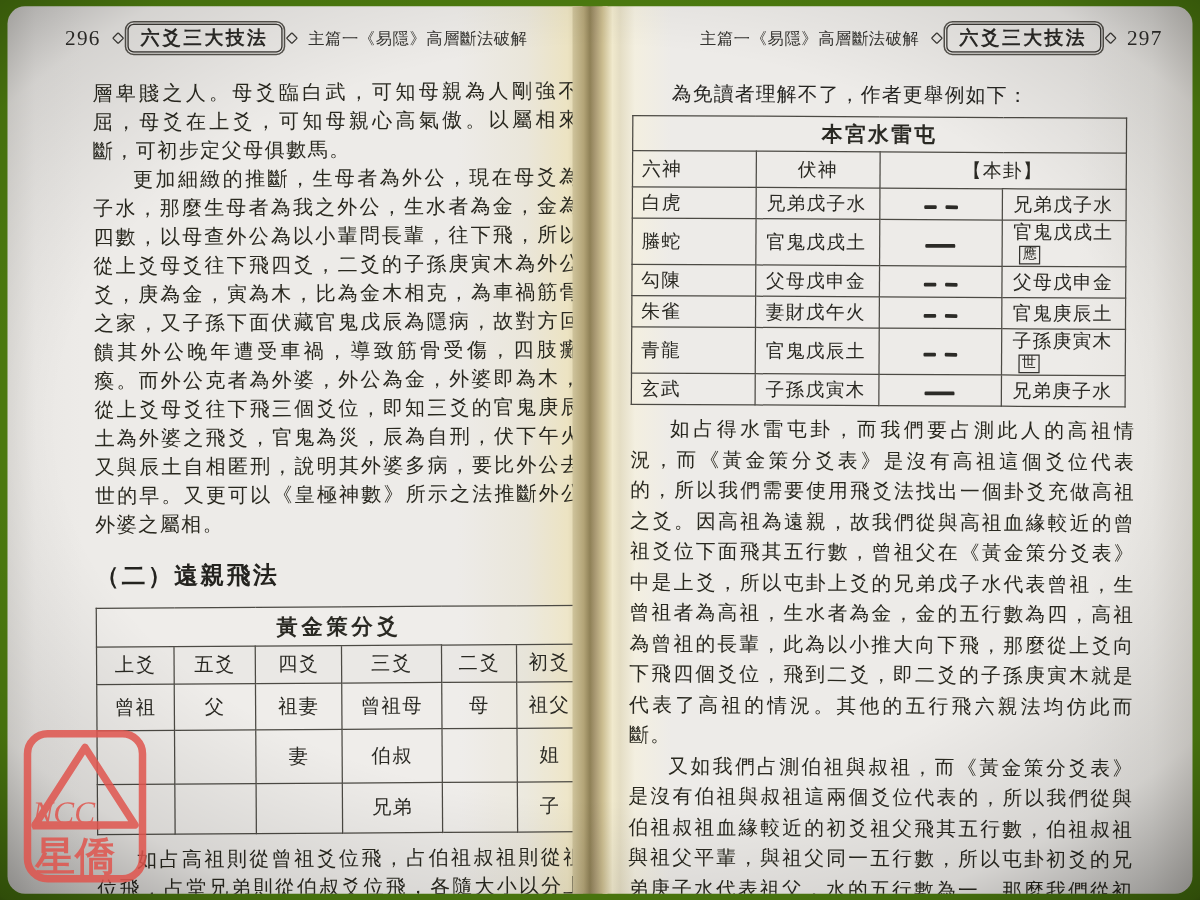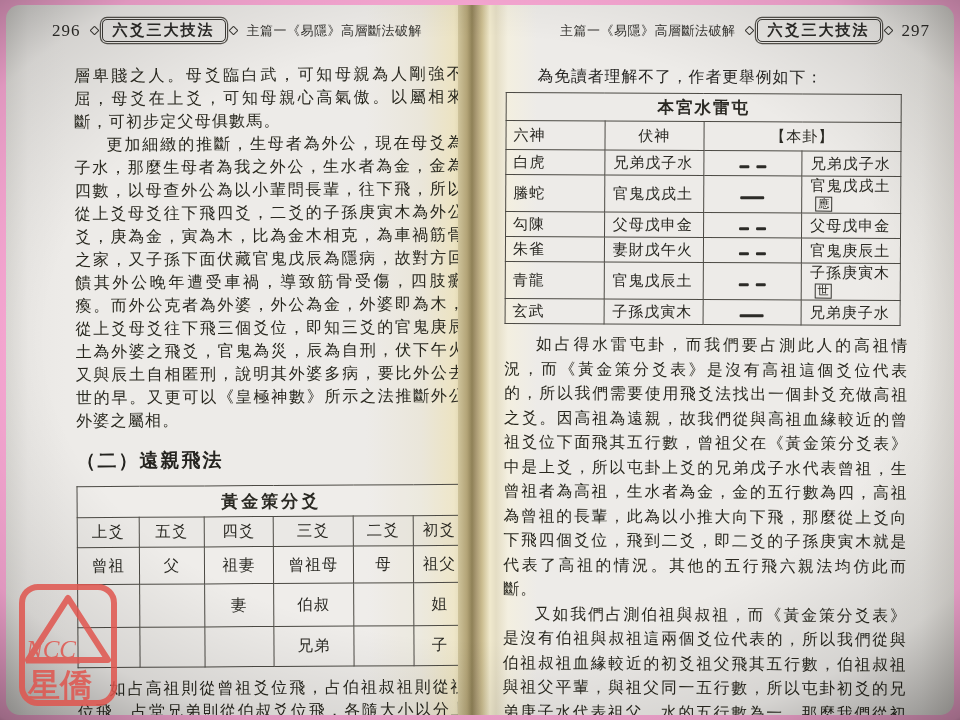--- a/index.html
+++ b/index.html
@@ -3,21 +3,21 @@
 <meta charset="utf-8">
 <style>
   * { margin:0; padding:0; box-sizing:border-box; }
   html,body { width:960px; height:720px; }
   body {
     background:#0d0d0c;
     font-family:"Liberation Serif","DejaVu Serif",serif;
     color:#262522;
     overflow:hidden;
   }
-  .photo { position:relative; width:960px; height:720px; background:#f9a8d4; }
+  .photo { position:relative; width:960px; height:720px; background:#4d7c0f; }
 
   
   .page {
     position:absolute; top:5px; height:710px; overflow:hidden;
   }
   .page-left {
     left:6px; width:460px;
     border-radius:14px 0 0 14px;
     background:linear-gradient(to right,
       #dddbd7 0px,#eae8e5 22px,#edebe8 60px,#edebe8 360px,

